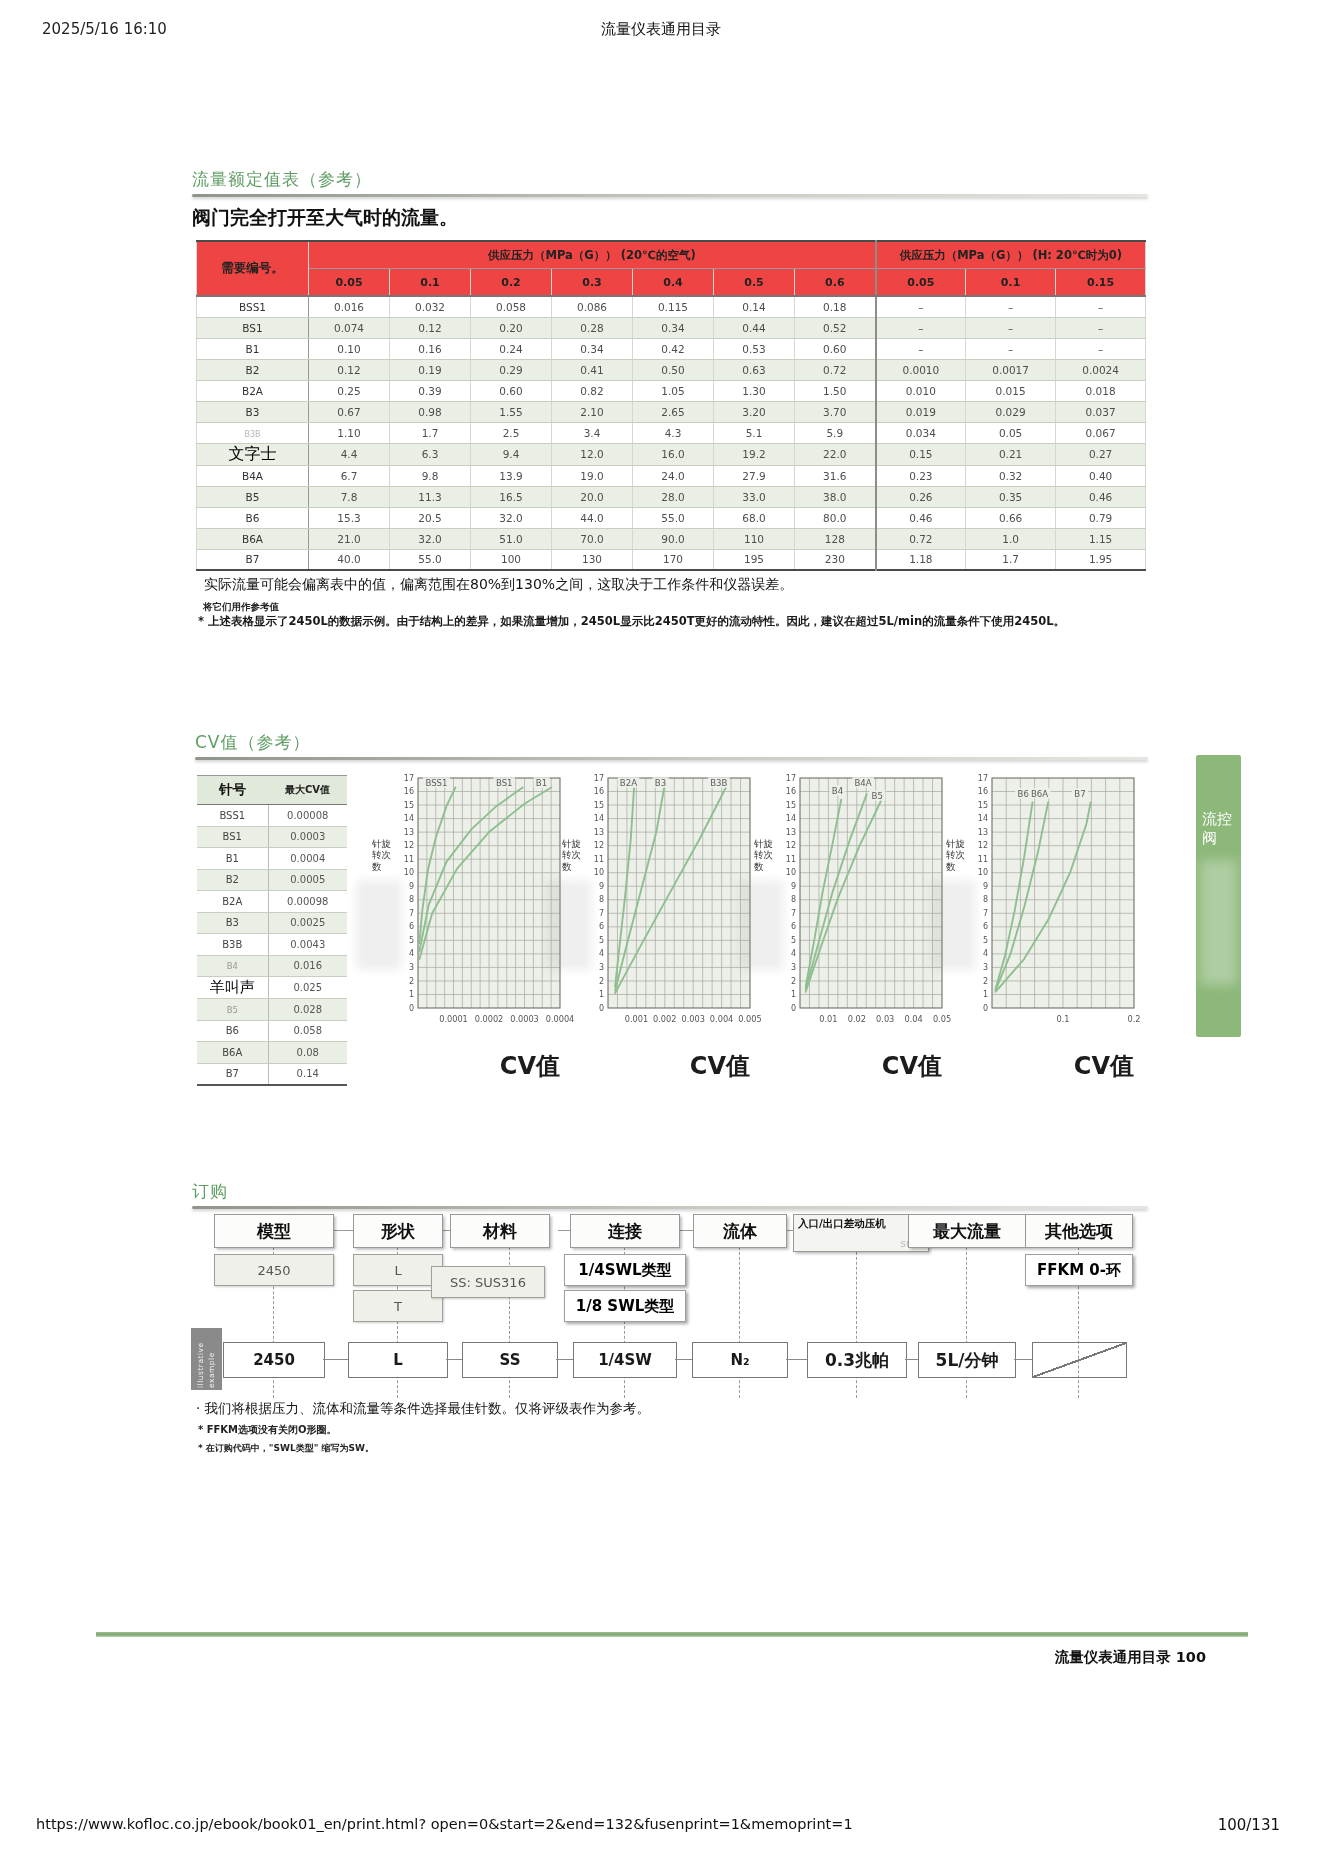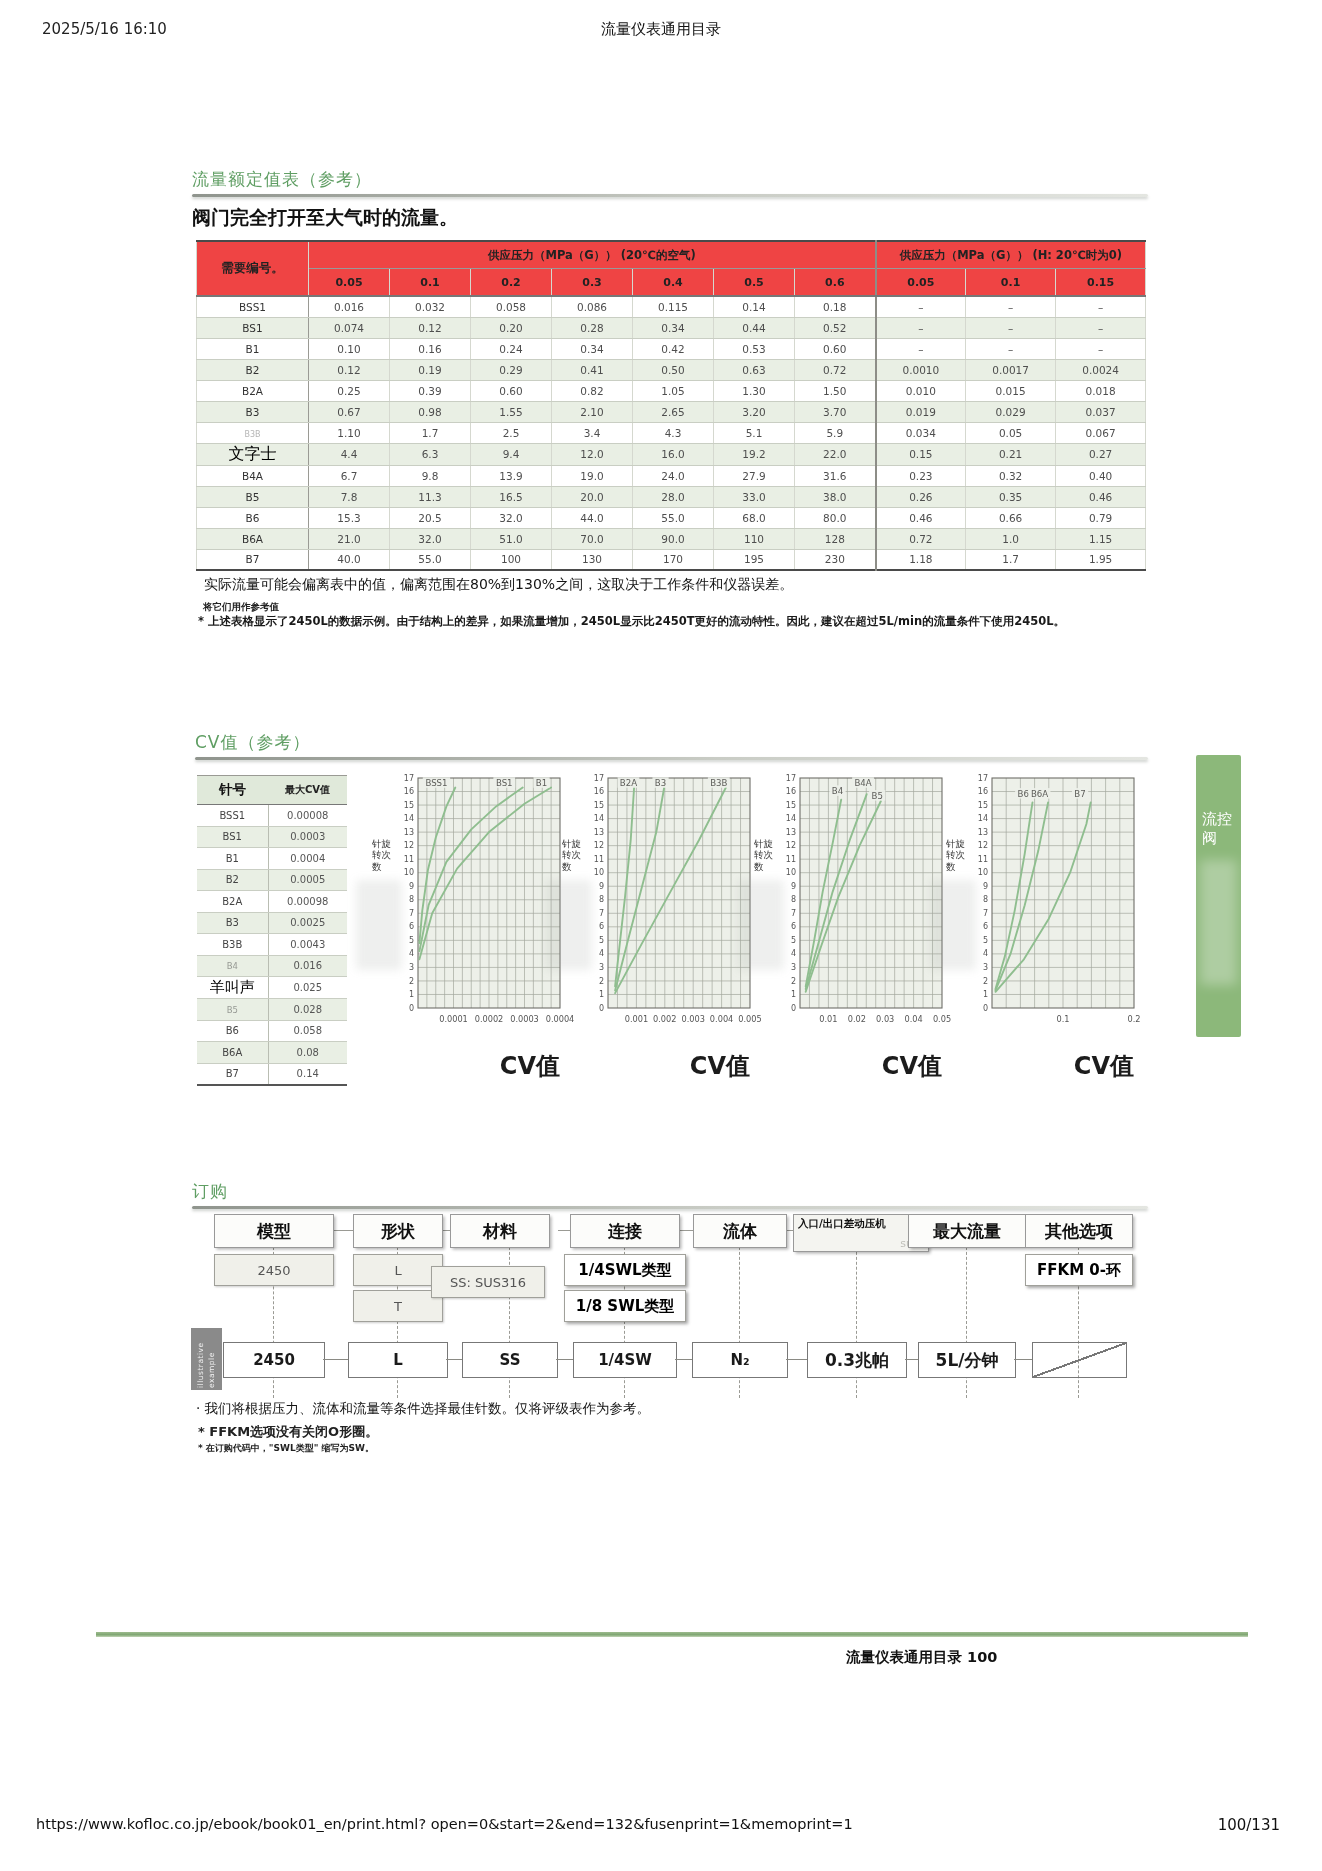--- a/index.html
+++ b/index.html
@@ -84,27 +84,27 @@
   .ex-tab{left:191px;top:1328px;width:31px;height:62px;background:#8a8a8a;}
   .ex-tab span{writing-mode:vertical-rl;transform:rotate(180deg);display:block;height:58px;margin:2px auto;
                font-size:7.5px;color:#f0f0f0;letter-spacing:.5px;line-height:1.5;}
   .ex-box{position:absolute;top:1342px;height:34px;background:#fff;border:1.5px solid #777;
           display:flex;align-items:center;justify-content:center;font-size:15px;font-weight:bold;color:#1a1a1a;}
   .ex-big{font-size:17px;}
   .ex-diag{background:
      linear-gradient(to bottom right,rgba(0,0,0,0) calc(50% - 1px),#777 calc(50% - 1px),#777 calc(50% + 1px),rgba(0,0,0,0) calc(50% + 1px));}
   .ex-conn{position:absolute;top:1359px;height:1px;background:#8a8a84;}
   .onote0{left:196px;top:1400px;font-size:13.5px;color:#141414;}
-  .onote1{left:198px;top:1423px;font-size:13px;font-weight:bold;color:#222;}
+  .onote1{left:198px;top:1423px;font-size:10px;font-weight:bold;color:#222;}
   .onote2{left:198px;top:1442px;font-size:9px;font-weight:bold;color:#222;}
 
   
   .foot-rule{left:96px;top:1632px;width:1152px;height:5px;
              background:linear-gradient(to bottom,#9dbb8e,#7fa672 55%,#c2d5b6);}
-  .foot-label{left:846px;top:1648px;width:360px;text-align:left;font-size:14.5px;font-weight:bold;color:#111;}
+  .foot-label{left:846px;top:1648px;width:360px;text-align:right;font-size:14.5px;font-weight:bold;color:#111;}
   .foot-url{left:36px;top:1816px;font-size:14.5px;color:#111;}
   .foot-page{left:1080px;top:1816px;width:200px;text-align:right;font-size:15px;color:#111;}
 
   .smudge{position:absolute;background:rgba(150,155,148,.16);filter:blur(4px);border-radius:4px;}
 </style>
 </head>
 <body>
 
 <div class="page">
 

